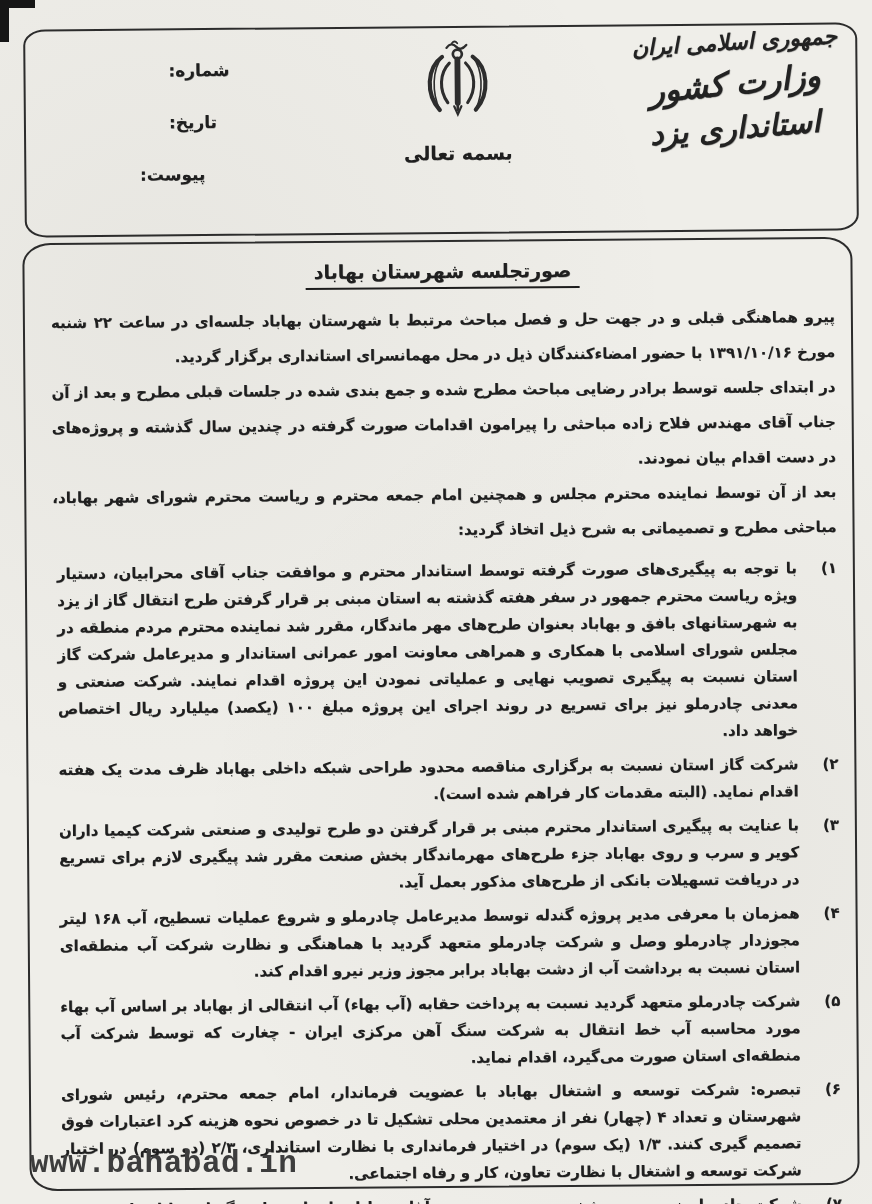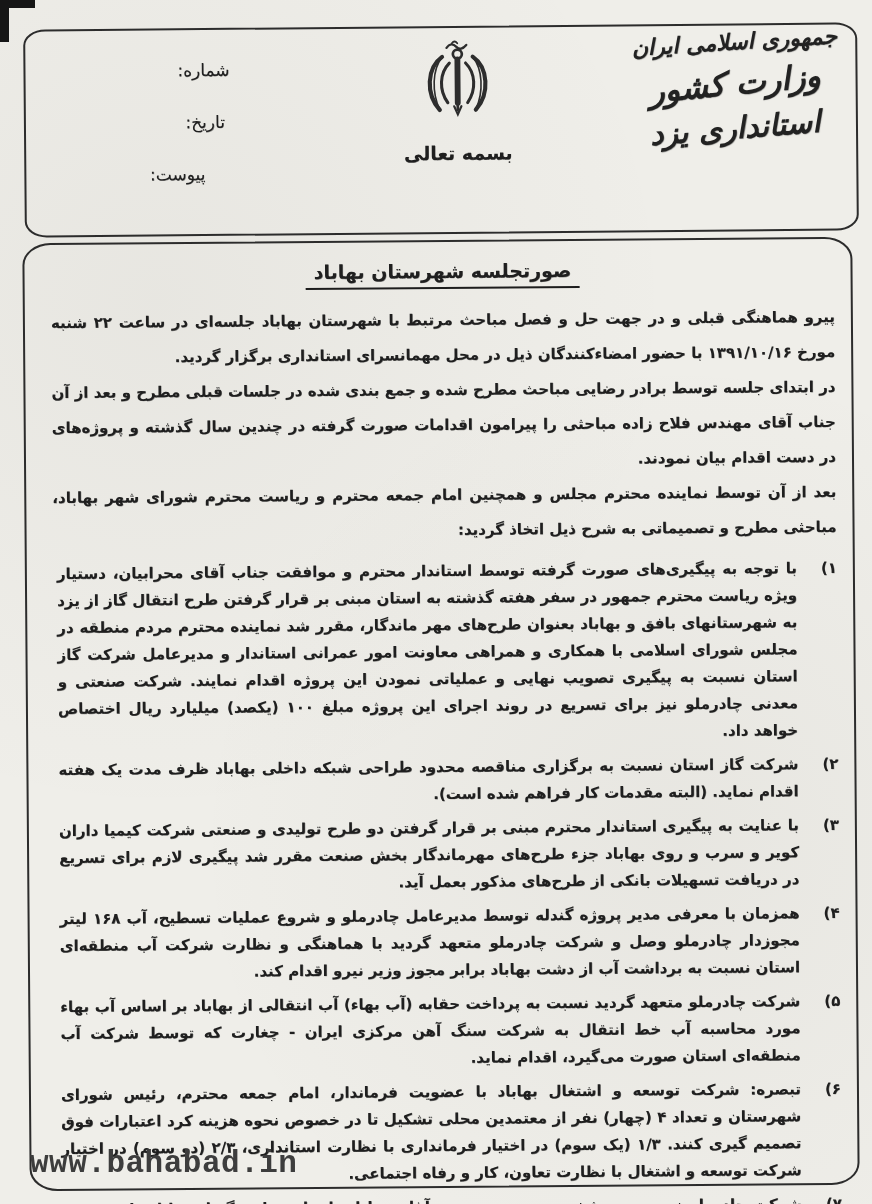--- a/index.html
+++ b/index.html
@@ -38,22 +38,22 @@
   .org-line.l3 { font-size:30px; margin-top:8px; transform:rotate(-4deg); }
 
   .emblem-wrap { position:absolute; left:352px; top:10px; width:160px; text-align:center; }
   .besmeh { font-size:19px; font-weight:bold; margin-top:10px; direction:rtl; }
 
   .fields {
     position:absolute; left:84px; top:30px; width:120px;
     display:flex; flex-direction:column; gap:32px;
     direction:rtl; align-items:flex-start;
   }
-  .field-label { font-size:17px; font-weight:normal; }
-  .fields .field-label:nth-child(2){ margin-right:5px; }
+  .field-label { font-size:17px; font-weight:bold; }
+  .fields .field-label:nth-child(2){ margin-right:13px; }
   .fields .field-label:nth-child(3){ margin-right:25px; }
 
   
   .body-box {
     position:absolute; left:26px; top:240px; width:830px; height:948px;
     border:2px solid #2c2c2c; border-radius:28px / 22px;
     transform:rotate(-0.45deg);
     box-sizing:border-box;
     padding:12px 16px 0 26px;
     direction:rtl;

